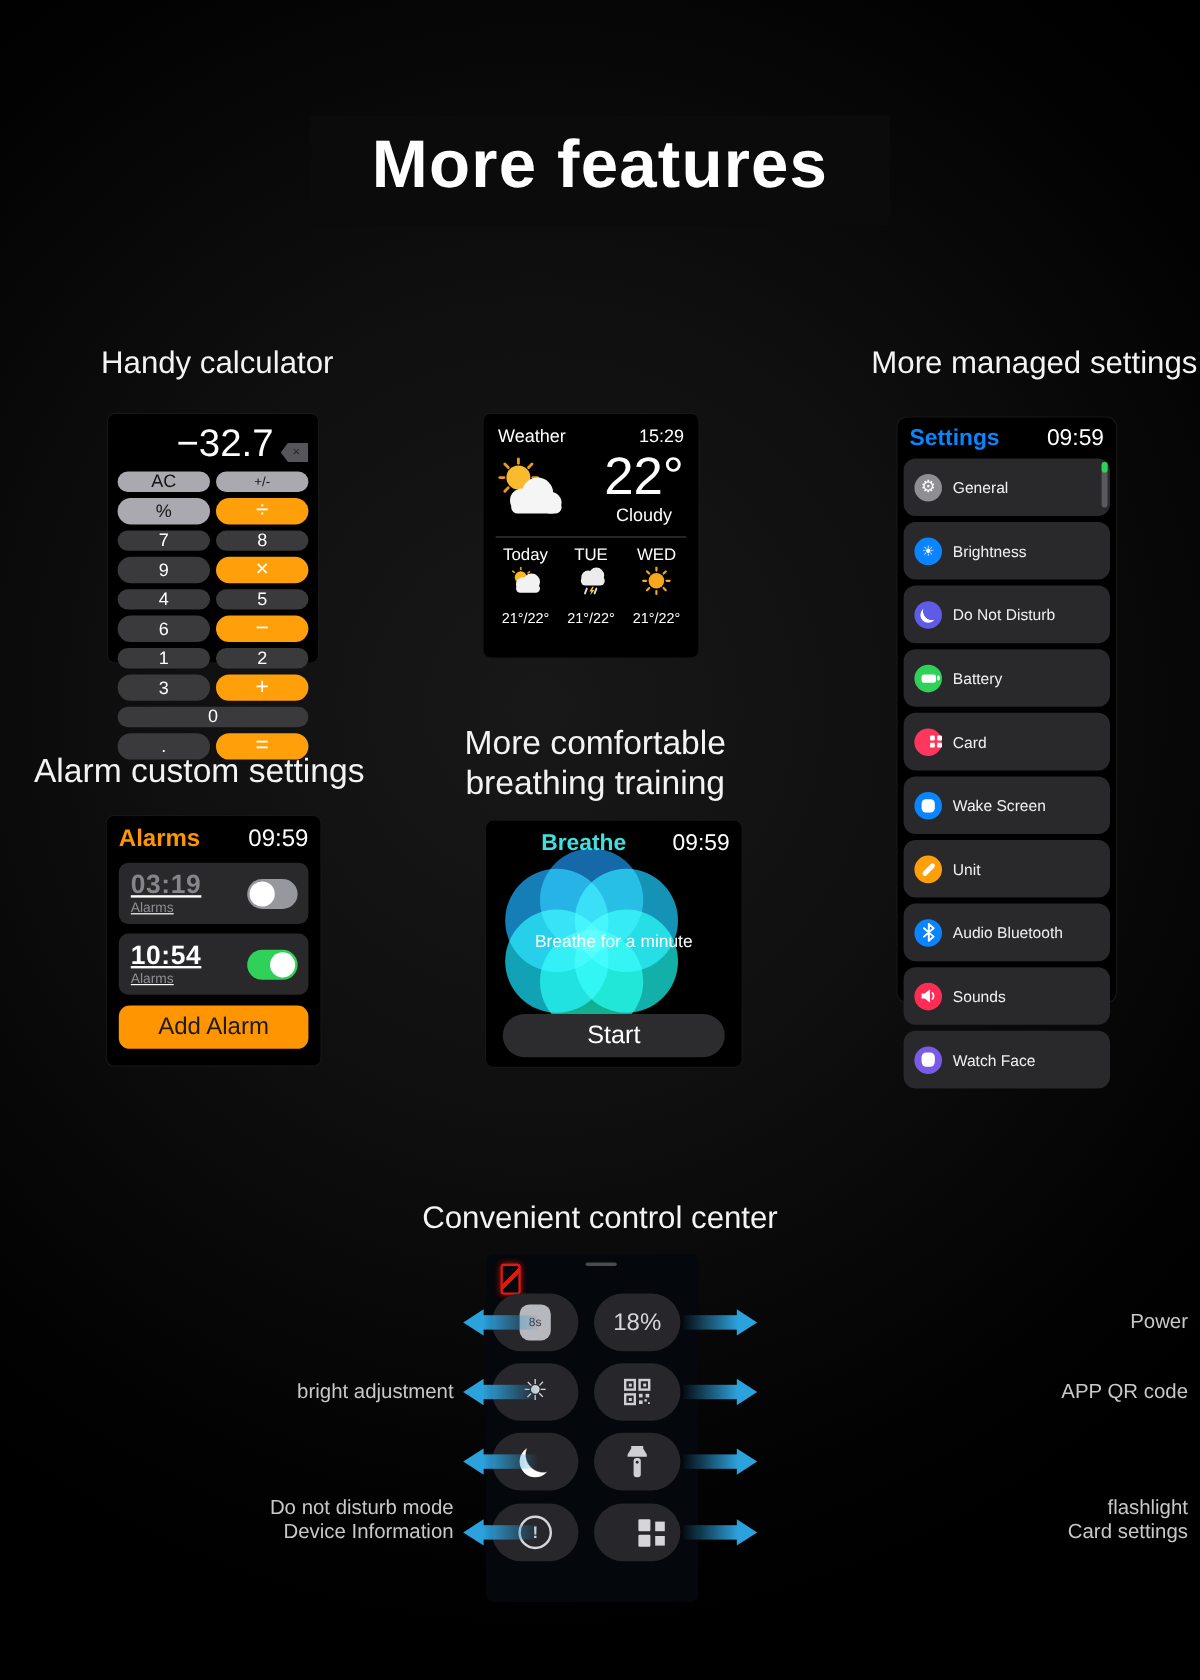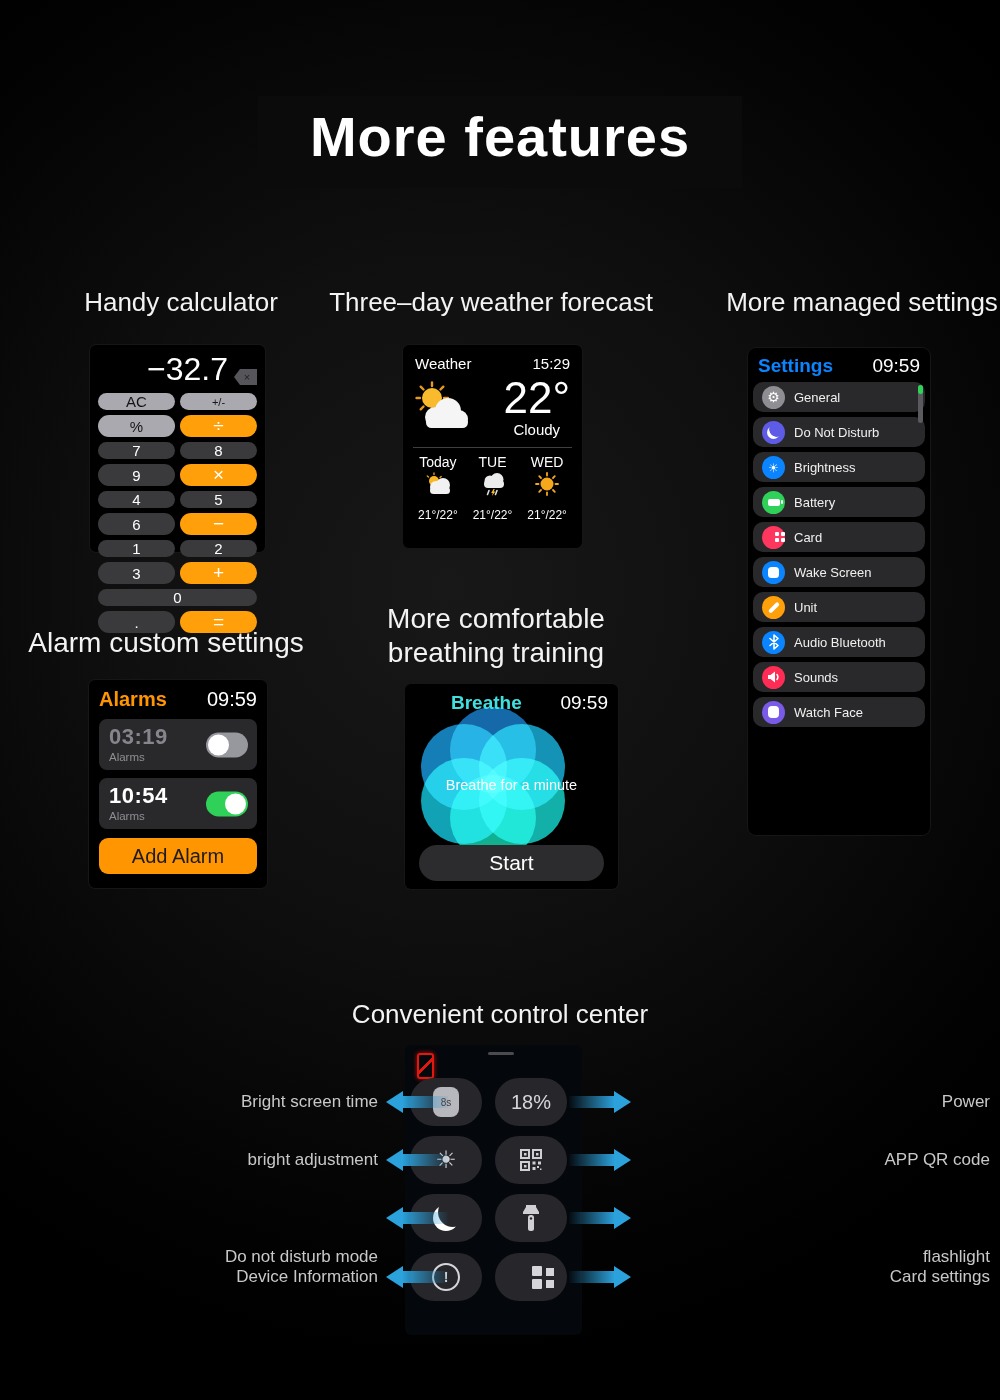--- a/index.html
+++ b/index.html
@@ -50,21 +50,21 @@
   .w-forecast{display:flex;justify-content:space-between;padding:6px 8px 0;}
   .w-col{width:33%;text-align:center;}
   .w-day{font-size:14px;color:#fff;}
   .w-ico{height:25px;margin-top:2px;}
   .w-temps{font-size:12px;color:#fff;margin-top:11px;}
   
   .settings{left:748px;top:348px;width:182px;height:487px;border-radius:8px;}
   .s-head{display:flex;justify-content:space-between;align-items:center;padding:7px 10px 5px;}
   .s-title{font-size:19px;font-weight:bold;}
   .s-time{font-size:19px;color:#fff;}
-  .srow{margin:0 5px 5px;height:30px;border-radius:10px;background:#29292b;
+  .srow{margin:0 5px 5px;height:48px;border-radius:10px;background:#29292b;
     display:flex;align-items:center;gap:9px;padding-left:9px;cursor:pointer;}
   .sicon{width:23px;height:23px;border-radius:50%;display:flex;align-items:center;justify-content:center;flex:none;}
   .slabel{font-size:13px;color:#f0f0f0;}
   .s-scrollbar{position:absolute;right:7px;top:37px;width:5px;height:38px;background:#59595e;border-radius:3px;}
   .s-scrollbar::before{content:"";position:absolute;top:0;left:0;right:0;height:9px;background:#30d158;border-radius:3px;}
   
   .glyph-gear::before{content:"⚙";font-size:14px;color:#fff;line-height:1;}
   .glyph-moon{width:13px;height:13px;border-radius:50%;
     background:radial-gradient(circle at 74% 26%, rgba(0,0,0,0) 0 52%, #fff 56%);}
   .glyph-sun::before{content:"☀";font-size:12px;color:#fff;line-height:1;}
@@ -73,21 +73,21 @@
   .glyph-grid{width:4px;height:4px;background:#fff;border-radius:1px;margin:-6px -6px 0 0;
     box-shadow:6px 0 0 #fff,0 6px 0 #fff,6px 6px 0 #fff;}
   .glyph-wake{width:11px;height:11px;background:#fff;border-radius:3.5px;}
   .glyph-pencil{width:3.5px;height:13px;background:#fff;border-radius:2px;transform:rotate(45deg);}
   .glyph-watchface{width:11px;height:12px;background:#fff;border-radius:4px;}
   
   .alarms{left:89px;top:680px;width:178px;height:208px;padding:0;}
   .a-head{display:flex;justify-content:space-between;align-items:center;padding:8px 10px 0;}
   .a-title{font-size:20px;font-weight:bold;}
   .a-time{font-size:20px;color:#fff;}
-  .arow{position:relative;margin:8px 10px 0;background:#29292b;border-radius:8px;padding:5px 10px 7px;}
+  .arow{position:relative;margin:8px 10px 0;background:#29292b;border-radius:8px;padding:5px 10px 7px;text-decoration:underline;}
   .arow .t{font-size:22px;font-weight:bold;letter-spacing:.5px;}
   .arow.off .t{color:#85858b;}
   .arow.on .t{color:#fff;}
   .arow .sub{font-size:11.5px;color:#8e8e93;margin-top:1px;}
   .toggle{position:absolute;right:9px;top:50%;transform:translateY(-50%);
     width:42px;height:25px;border-radius:13px;cursor:pointer;}
   .toggle.off{background:#97979e;}
   .toggle.on{background:#30d158;}
   .toggle::after{content:"";position:absolute;top:2px;width:21px;height:21px;border-radius:50%;background:#fff;}
   .toggle.off::after{left:2px;}
@@ -148,21 +148,20 @@
 </style>
 </head>
 <body>
 
 <div id="stage">
 
   <div class="title-backdrop"></div>
   <h1 class="main-title">More features</h1>
 
   <h2 class="sec sec-calc">Handy calculator</h2>
-  <h2 class="sec sec-weather">Three–day weather forecast</h2>
   <h2 class="sec sec-settings">More managed settings</h2>
   <h2 class="sec sec-alarm">Alarm custom settings</h2>
   <h2 class="sec sec-breathe"><span>More comfortable</span><br><span>breathing training</span></h2>
   <h2 class="sec sec-control">Convenient control center</h2>
 
   <div class="screen calc">
     <div class="calc-display-row">
       <span class="calc-display">−32.7</span>
       <span class="calc-backspace"></span>
     </div>
@@ -285,30 +284,30 @@
       <span class="s-time">09:59</span>
     </div>
     <div class="s-scrollbar"></div>
     <div class="srow">
       <span class="sicon" style="background-color: rgb(142, 142, 147);">
           <span class="glyph-gear"></span>
         </span>
       <span class="slabel">General</span>
     </div>
     <div class="srow">
+      <span class="sicon" style="background-color: rgb(10, 132, 255);">
+          <span class="glyph-sun"></span>
+        </span>
+      <span class="slabel">Brightness</span>
+    </div>
+    <div class="srow">
       <span class="sicon" style="background-color: rgb(94, 92, 230);">
           <span class="glyph-moon"></span>
         </span>
       <span class="slabel">Do Not Disturb</span>
-    </div>
-    <div class="srow">
-      <span class="sicon" style="background-color: rgb(10, 132, 255);">
-          <span class="glyph-sun"></span>
-        </span>
-      <span class="slabel">Brightness</span>
     </div>
     <div class="srow">
       <span class="sicon" style="background-color: rgb(48, 209, 88);">
           <span class="glyph-battery"></span>
         </span>
       <span class="slabel">Battery</span>
     </div>
     <div class="srow">
       <span class="sicon" style="background-color: rgb(255, 55, 95);">
           <span class="glyph-grid"></span>
@@ -464,21 +463,20 @@
       </span>
     <span class="cc-arrow right r3">
         <span class="head"></span>
         <span class="tail"></span>
       </span>
     <span class="cc-arrow right r4">
         <span class="head"></span>
         <span class="tail"></span>
       </span>
 
-    <span class="cc-label left r1">Bright screen time</span>
     <span class="cc-label left r2">bright adjustment</span>
     <span class="cc-label left r3">Do not disturb mode</span>
     <span class="cc-label left r4">Device Information</span>
     <span class="cc-label right r1">Power</span>
     <span class="cc-label right r2">APP QR code</span>
     <span class="cc-label right r3">flashlight</span>
     <span class="cc-label right r4">Card settings</span>
   </div>
 
 </div>

